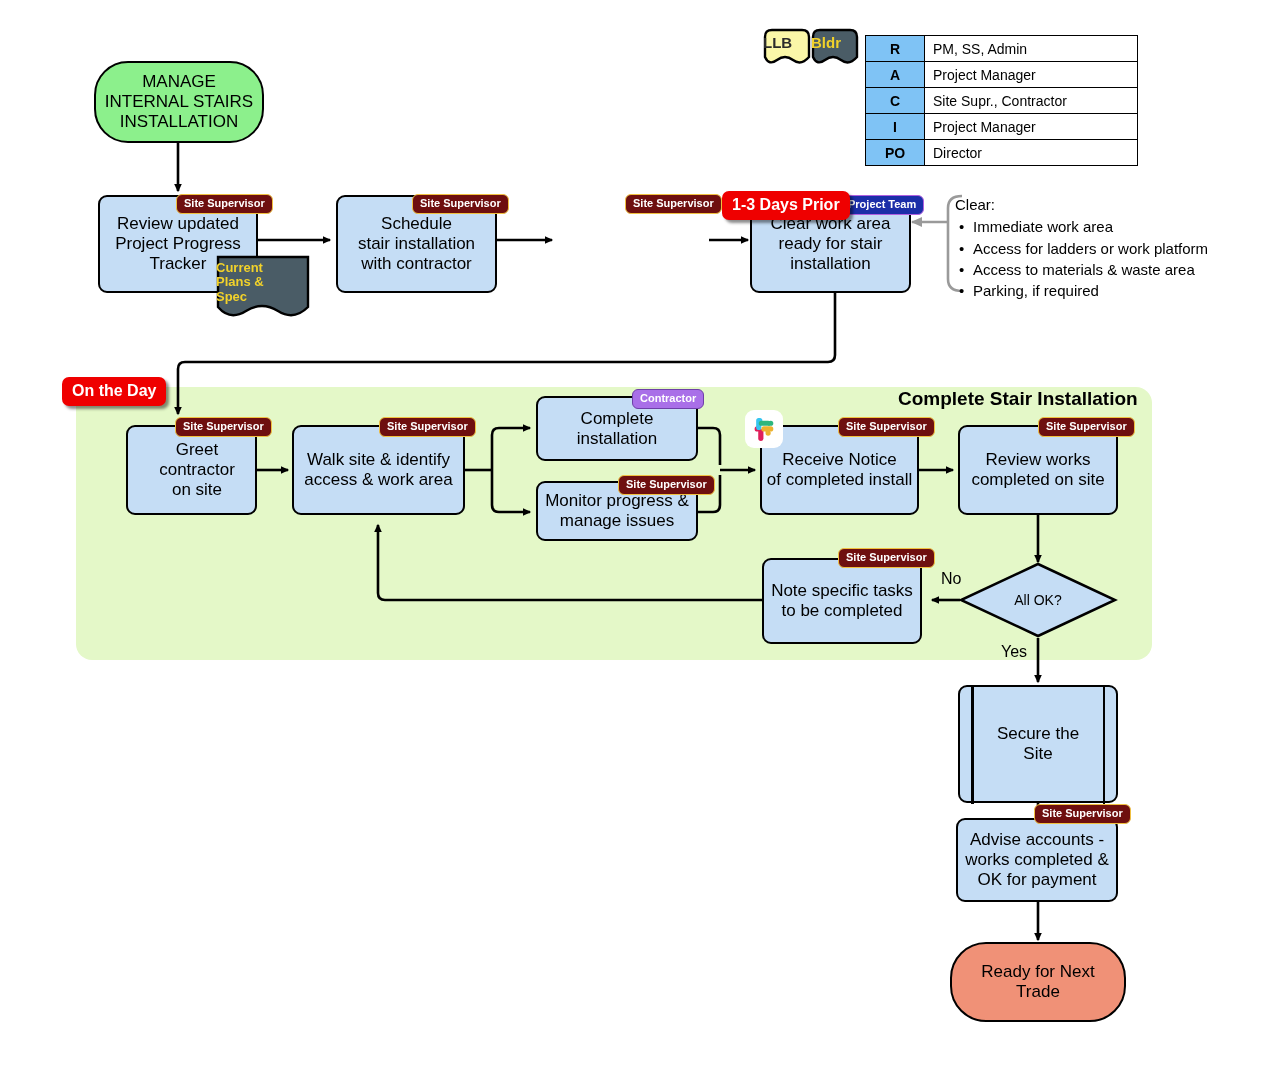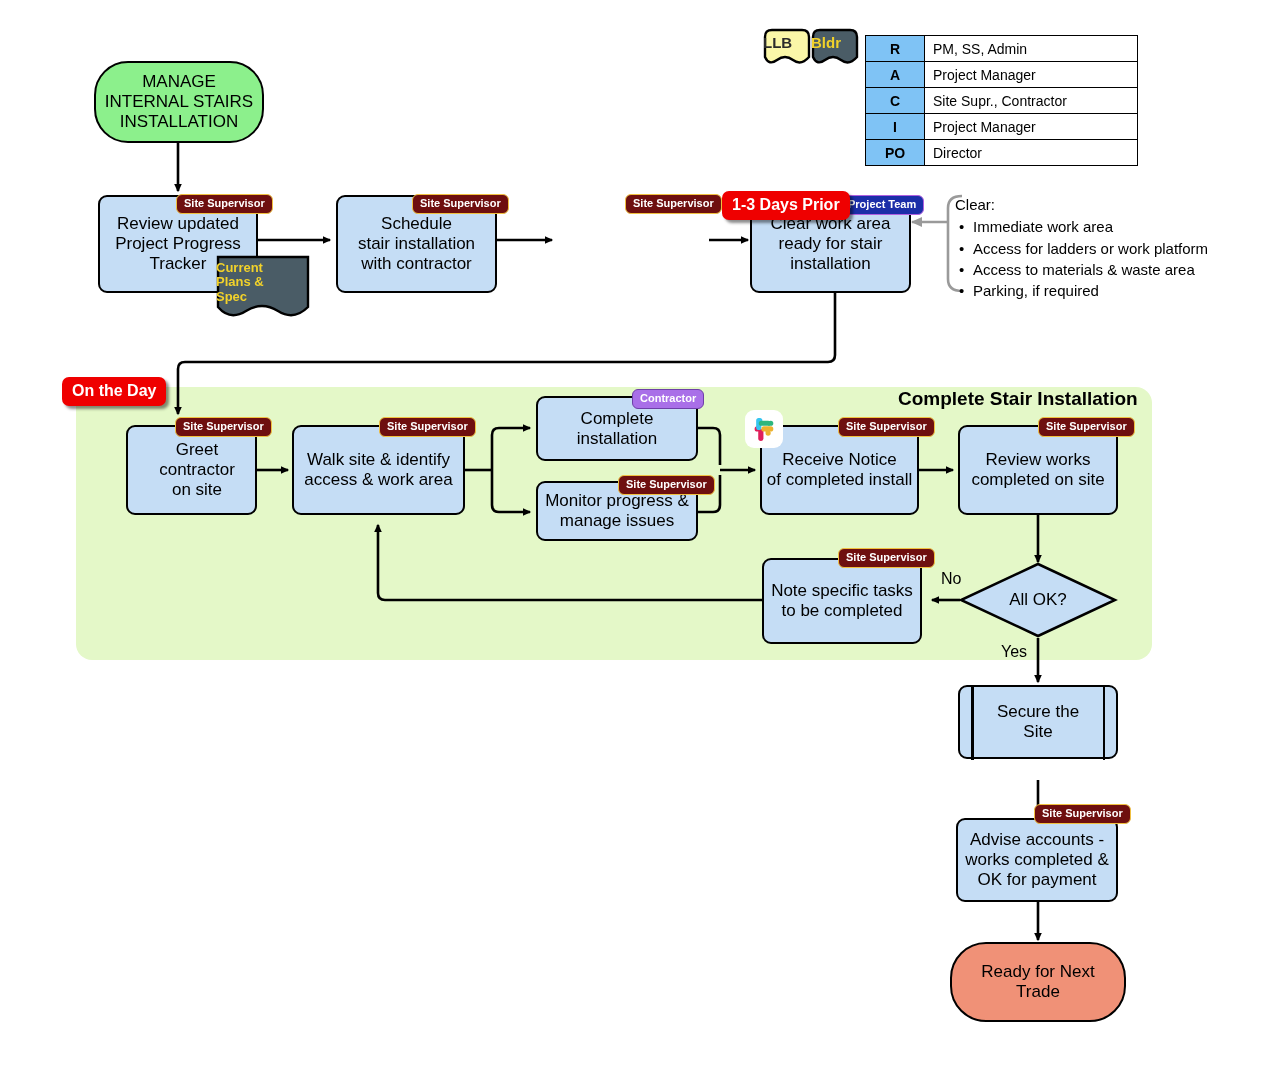--- a/index.html
+++ b/index.html
@@ -46,21 +46,21 @@
   }
   .node.decision {
     background: transparent;
     border: none;
     border-radius: 0;
   }
   .diamond-svg { position: absolute; left: 0; top: 0; }
   .diamond-label {
     position: relative;
     z-index: 2;
-    font-size: 17px;
+    font-size: 14px;
   }
   .node.predefined { border-radius: 9px; }
   .predef-bar {
     position: absolute;
     top: -2.5px;
     bottom: -2.5px;
     width: 2.5px;
     background: #000;
   }
   .predef-bar.l { left: 11px; }
@@ -359,21 +359,21 @@
   </div>
   <div class="edge-label" style="left:941px; top:570px;">No</div>
   <div class="edge-label" style="left:1001px; top:643px;">Yes</div>
 
   <div class="node" style="left:762px; top:558px; width:160px; height:86px;">
     <span style="white-space:pre-line;">Note specific tasks
 to be completed</span>
   </div>
   <div class="badge role-ss" style="left:838px; top:548px;">Site Supervisor</div>
 
-  <div class="node predefined" style="left:958px; top:685px; width:160px; height:74px;">
+  <div class="node predefined" style="left:958px; top:685px; width:160px; height:118px;">
     <span class="predef-bar l"></span>
     <span class="predef-bar r"></span>
     <span style="white-space:pre-line;">Secure the
 Site</span>
   </div>
 
   <div class="node" style="left:956px; top:818px; width:162px; height:84px;">
     <span style="white-space:pre-line;">Advise accounts -
 works completed &amp;
 OK for payment</span>

